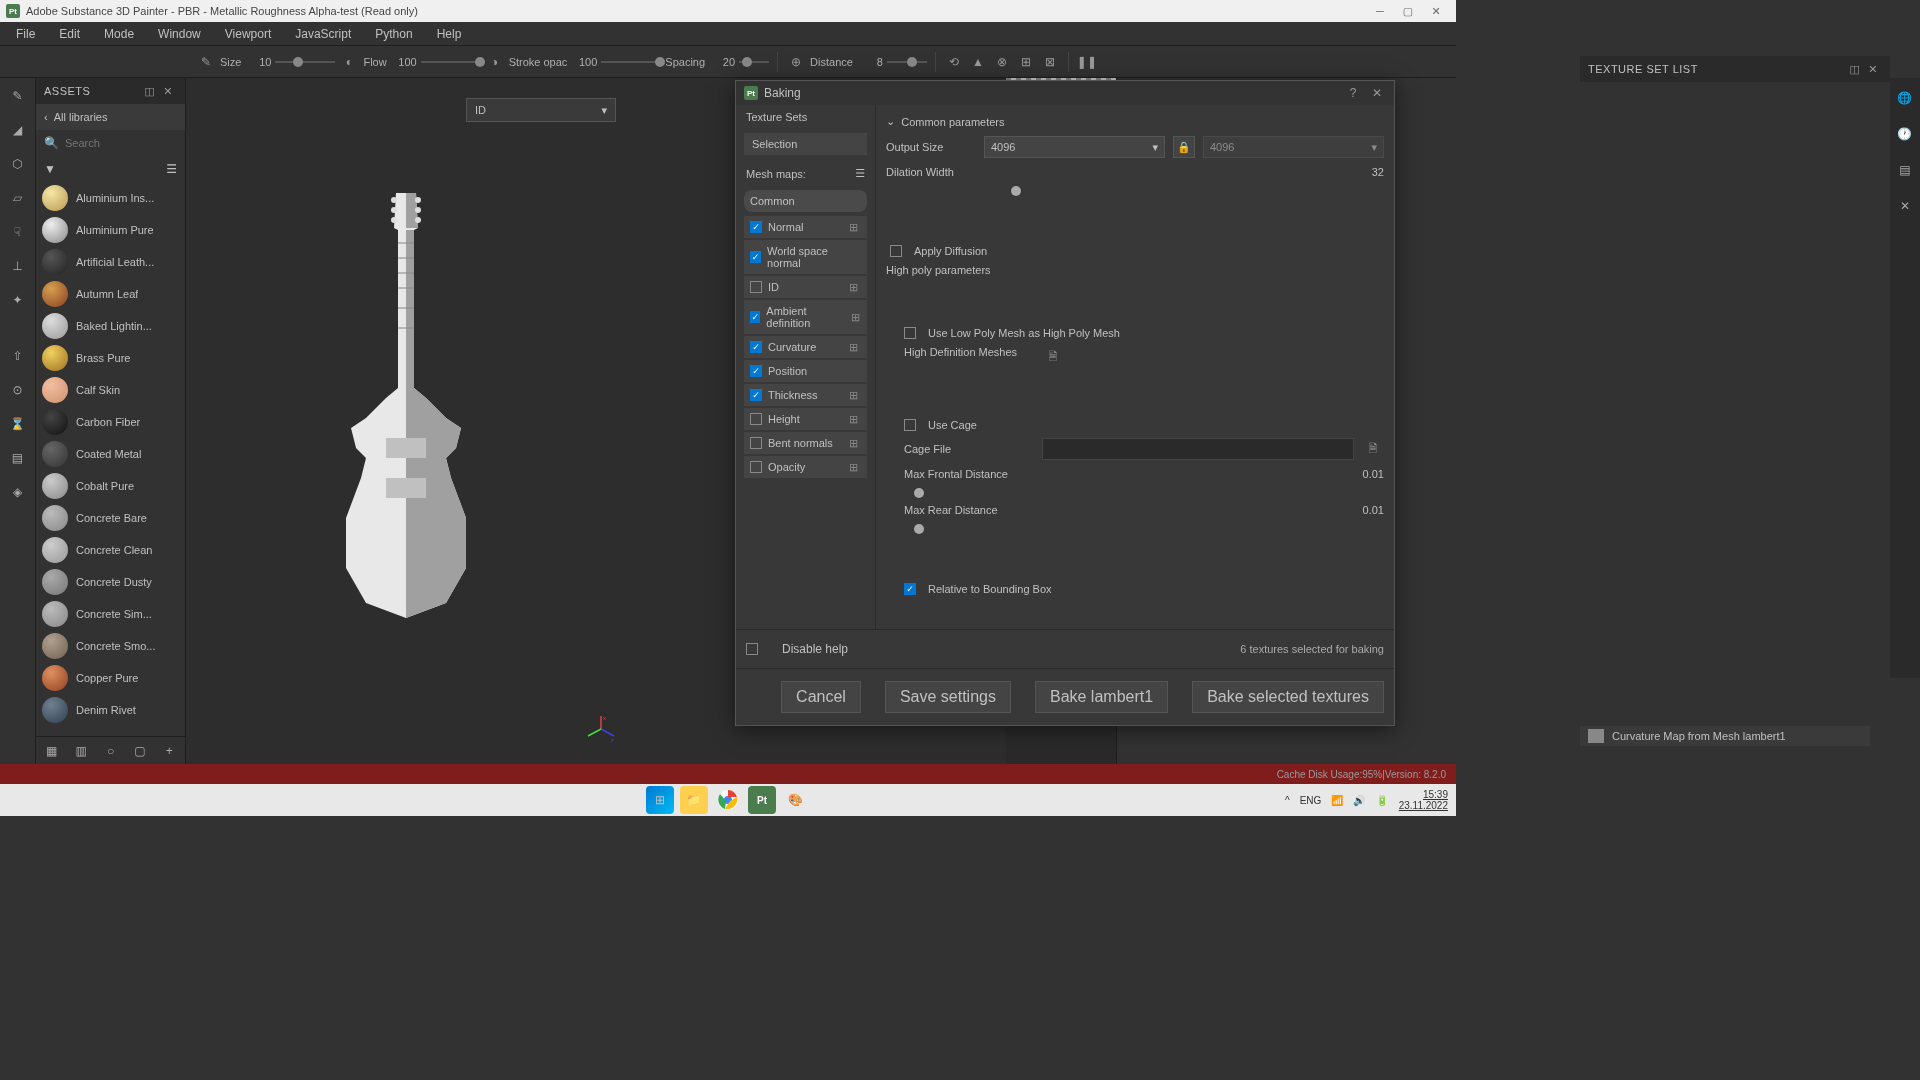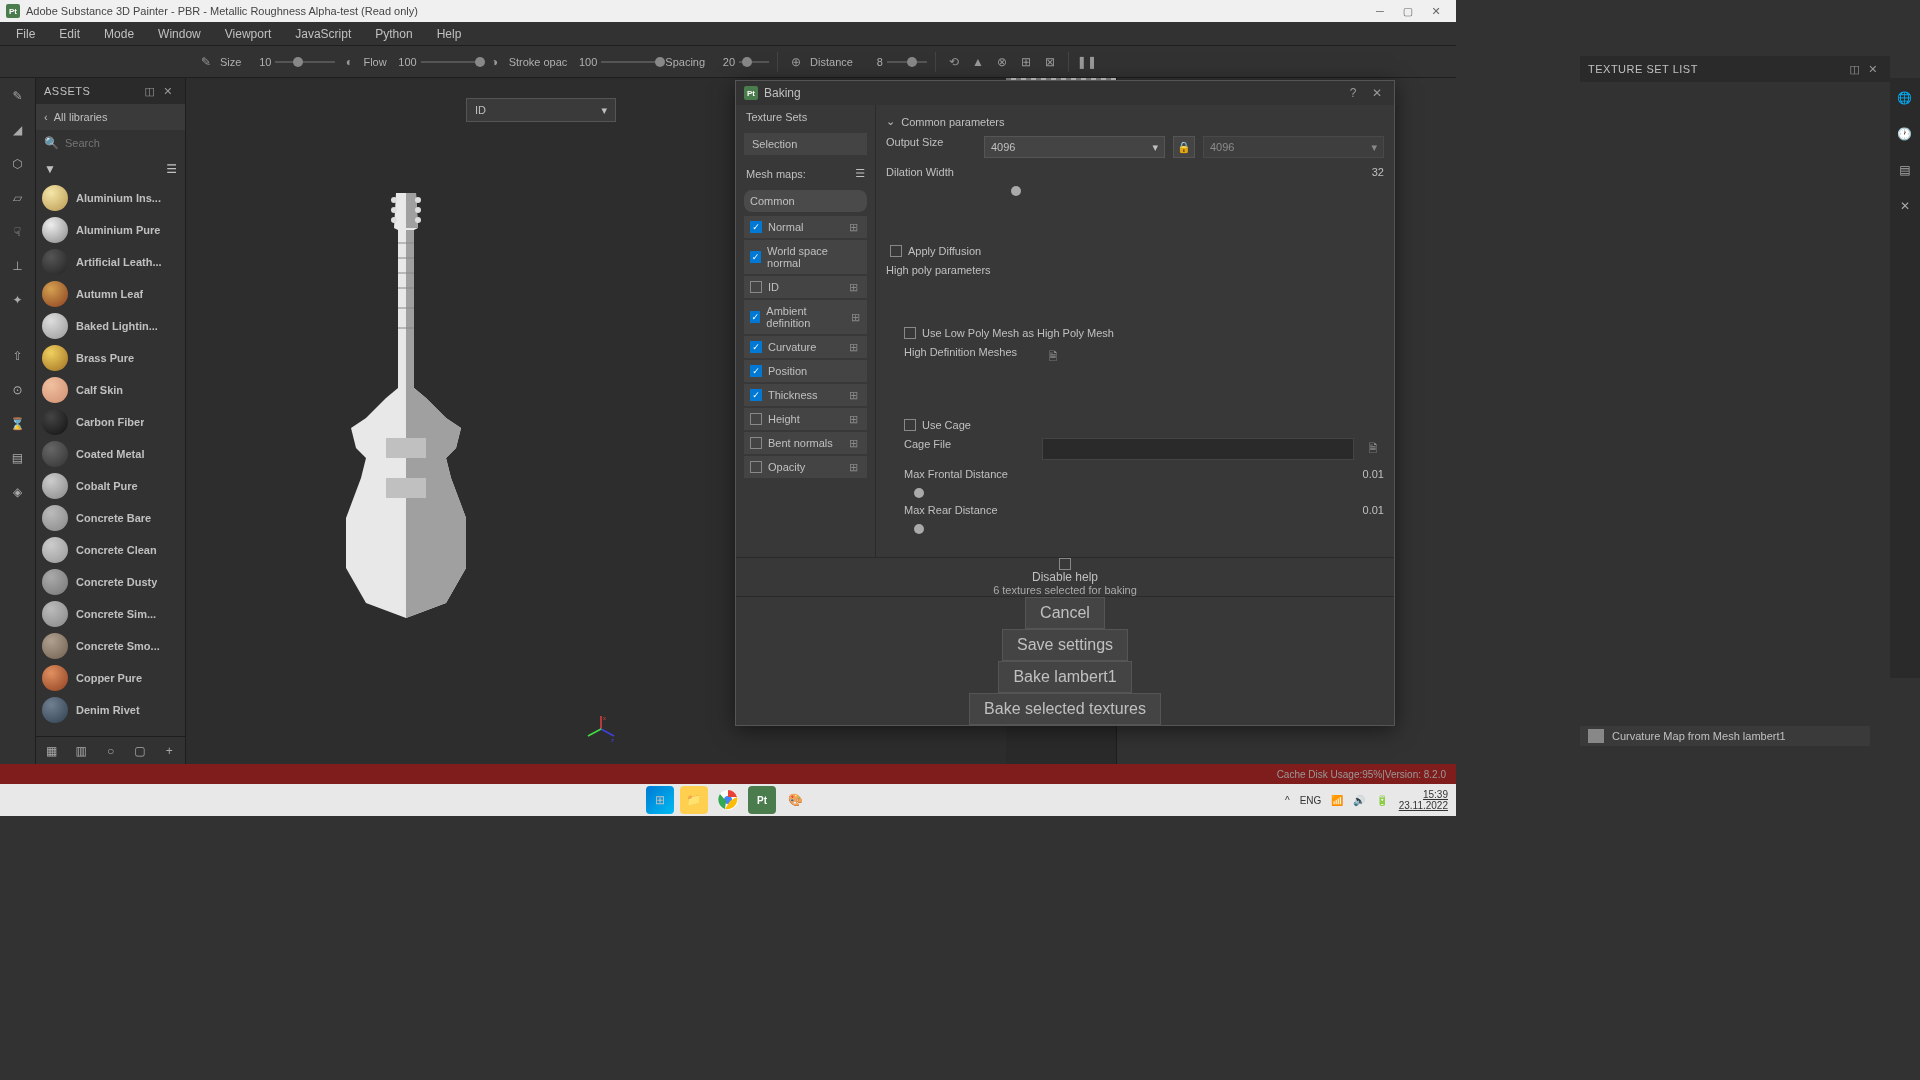--- a/index.html
+++ b/index.html
@@ -37,21 +37,21 @@
 .panel-header { height: 26px; display: flex; align-items: center; padding: 0 8px; background: #2a2a2a; font-size: 11px; font-weight: 500; letter-spacing: 0.5px; }
 .panel-header-spacer { flex: 1; }
 .panel-header-btn { width: 18px; height: 18px; display: flex; align-items: center; justify-content: center; color: #999; cursor: pointer; }
 .assets-breadcrumb { height: 26px; display: flex; align-items: center; padding: 0 8px; gap: 6px; font-size: 11px; background: #3a3a3a; }
 .assets-search { height: 26px; display: flex; align-items: center; padding: 0 8px; gap: 6px; }
 .assets-search input { flex: 1; background: transparent; border: none; color: #c0c0c0; font-size: 11px; outline: none; }
 .assets-filter { height: 26px; display: flex; align-items: center; padding: 0 8px; justify-content: space-between; }
 .assets-list { flex: 1; overflow-y: auto; }
 .asset-item { height: 32px; display: flex; align-items: center; padding: 0 6px; gap: 8px; cursor: pointer; }
 .asset-sphere { width: 26px; height: 26px; border-radius: 50%; flex-shrink: 0; }
-.asset-name { font-size: 11px; white-space: nowrap; overflow: hidden; text-overflow: ellipsis; font-weight: bold; }
+.asset-name { font-size: 11px; white-space: nowrap; overflow: hidden; text-overflow: ellipsis; }
 .assets-footer { height: 28px; display: flex; align-items: center; padding: 0 6px; gap: 10px; border-top: 1px solid #1e1e1e; }
 
 
 .viewport { flex: 1; background: #2d2d2d; position: relative; display: flex; }
 .viewport-3d { flex: 1; position: relative; }
 .viewport-dropdown { position: absolute; top: 20px; left: 280px; width: 150px; height: 24px; background: #3a3a3a; border: 1px solid #555; display: flex; align-items: center; padding: 0 8px; font-size: 11px; }
 .viewport-dropdown::after { content: "▾"; position: absolute; right: 8px; }
 .axis-gizmo { position: absolute; bottom: 20px; left: 400px; width: 30px; height: 30px; }
 .guitar-shape { position: absolute; left: 140px; top: 110px; width: 160px; height: 440px; }
 .viewport-2d { width: 110px; background: #2a2a2a; position: relative; overflow: hidden; }
@@ -72,38 +72,38 @@
 .mesh-maps-header { padding: 8px 10px; display: flex; align-items: center; justify-content: space-between; font-size: 11px; font-weight: 500; }
 .mesh-map-item { margin: 2px 8px; padding: 5px 6px; background: #444; display: flex; align-items: center; gap: 6px; font-size: 11px; }
 .mesh-map-item.common { background: #4a4a4a; border-radius: 8px; }
 .mesh-map-check { width: 12px; height: 12px; border: 1px solid #888; display: flex; align-items: center; justify-content: center; font-size: 9px; }
 .mesh-map-check.checked { background: #0078d4; border-color: #0078d4; color: #fff; }
 .mesh-map-spacer { flex: 1; }
 .mesh-map-icon { width: 12px; height: 12px; color: #888; }
 
 .baking-right { flex: 1; display: flex; flex-direction: column; overflow-y: auto; padding: 6px 10px; }
 .section-header { display: flex; align-items: center; gap: 6px; padding: 4px 0; font-size: 11px; font-weight: 500; }
-.param-row { display: flex; align-items: flex-start; padding: 4px 0; gap: 8px; font-size: 11px; }
+.param-row { display: flex; align-items: center; padding: 4px 0; gap: 8px; font-size: 11px; }
 .param-label { width: 90px; }
 .param-label-wide { width: 130px; }
 .param-select { flex: 1; height: 22px; background: #444; border: 1px solid #555; padding: 0 6px; display: flex; align-items: center; position: relative; }
 .param-select::after { content: "▾"; position: absolute; right: 6px; }
 .param-lock { width: 22px; height: 22px; background: #444; border: 1px solid #555; display: flex; align-items: center; justify-content: center; }
 .param-value-right { margin-left: auto; }
 .param-slider { flex: 1; height: 2px; background: #555; position: relative; margin: 8px 0; }
 .param-slider-thumb { position: absolute; width: 10px; height: 10px; background: #aaa; border-radius: 50%; top: -4px; }
-.checkbox-row { display: flex; align-items: center; gap: 6px; padding: 3px 0 3px 18px; font-size: 11px; margin-top: 44px; }
+.checkbox-row { display: flex; align-items: center; gap: 12px; padding: 3px 0 3px 18px; font-size: 11px; margin-top: 44px; }
 .checkbox { width: 12px; height: 12px; border: 1px solid #888; display: flex; align-items: center; justify-content: center; font-size: 9px; }
 .checkbox.checked { background: #0078d4; border-color: #0078d4; color: #fff; }
 .subsection-title { padding: 4px 0 4px 8px; font-size: 11px; }
 .text-input { flex: 1; height: 22px; background: #2a2a2a; border: 1px solid #444; padding: 0 6px; display: flex; align-items: center; font-size: 11px; }
 .file-btn { width: 22px; height: 22px; display: flex; align-items: center; justify-content: center; color: #aaa; }
 
 .baking-help { padding: 10px; font-size: 11px; color: #aaa; border-top: 1px solid #2a2a2a; }
-.baking-footer { padding: 0 10px; display: flex; align-items: center; gap: 0; border-top: 1px solid #2a2a2a; flex-direction: column; }
+.baking-footer { padding: 12px 10px; display: flex; align-items: center; gap: 24px; border-top: 1px solid #2a2a2a; }
 .baking-footer-spacer { flex: 1; }
 .baking-btn { padding: 6px 14px; background: #444; border: 1px solid #555; font-size: 16px; cursor: pointer; }
 .footer-text { font-size: 11px; color: #aaa; }
 
 
 .statusbar { height: 20px; background: #7f1d1d; display: flex; align-items: center; justify-content: flex-end; padding: 0 10px; font-size: 10px; color: #999; gap: 0; }
 
 
 .taskbar { height: 32px; background: #e8e8e8; display: flex; align-items: center; justify-content: center; position: relative; }
 .taskbar-center { display: flex; gap: 6px; }

